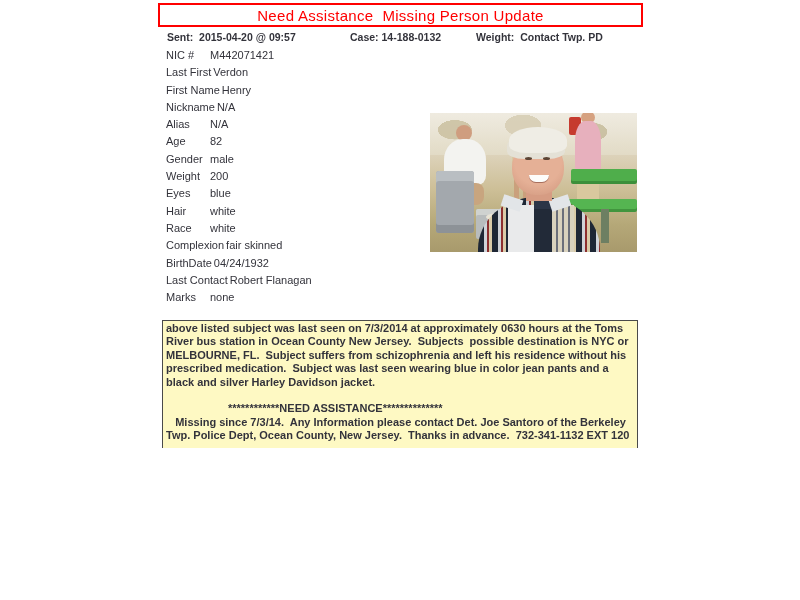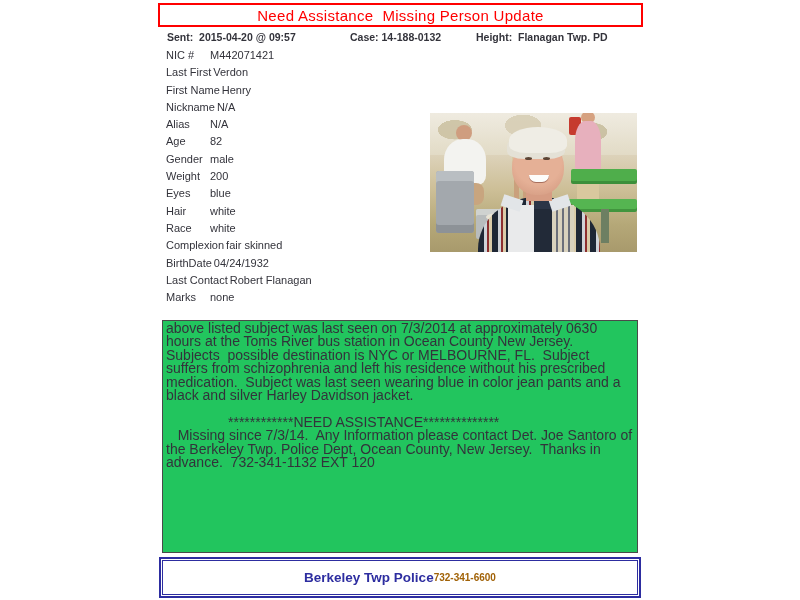--- a/index.html
+++ b/index.html
@@ -1,18 +1,18 @@
 <!DOCTYPE html>
 <html><head>
 <meta charset="utf-8">
 <style>
   * { margin: 0; padding: 0; box-sizing: border-box; }
   html, body { background: #ffffff; }
   body { font-family: "Liberation Sans", sans-serif; color: #33333b; }
-  .page { position: relative; width: 800px; height: 600px; background: #fff; overflow: hidden; }
+  .page { position: relative; width: 800px; height: 448px; background: #fff; overflow: hidden; }
 
   
   .banner { position: absolute; left: 158px; top: 3px; width: 485px; height: 24px;
             border: 2px solid #ff0000; display: flex; align-items: center; justify-content: center; }
   .banner-text { color: #ff0000; font-size: 15px; letter-spacing: .3px; white-space: pre; }
 
   
   .meta { position: absolute; top: 31px; left: 0; width: 800px; height: 15px; font-size: 10.5px; }
   .meta span { position: absolute; white-space: pre; }
   .meta .sent   { left: 167px; }
@@ -70,21 +70,21 @@
       background: radial-gradient(circle at 50% 40%, #e5b096 0 55%, #cf957c 100%); }
   .ph-hair { left: 79px; top: 14px; width: 58px; height: 26px; border-radius: 50% 50% 30% 30%; background: #efede5;
       box-shadow: -2px 6px 0 #e4e1d6; }
   .ph-smile { left: 99px; top: 62px; width: 20px; height: 7px; background: #fdfdfb; border-radius: 0 0 10px 10px;
       box-shadow: 0 1px 0 #a9705e; }
   .ph-eye-l { left: 95px; top: 44px; width: 7px; height: 3px; background: #5c4434; border-radius: 50%; }
   .ph-eye-r { left: 113px; top: 44px; width: 7px; height: 3px; background: #5c4434; border-radius: 50%; }
 
   
   .narrative { position: absolute; left: 162px; top: 320px; width: 476px; height: 233px;
-      border: 1px solid #4a4a4a; background: #22c55e; padding: 1px 3px; font-size: 14px; line-height: 13.4px; }
+      border: 1px solid #4a4a4a; background: #fef9c3; padding: 1px 3px; font-size: 11px; line-height: 13.4px; font-weight: bold; }
   .narrative .para { white-space: pre-wrap; }
   .narrative .assist { white-space: pre; padding-left: 62px; }
   .narrative .spacer { height: 13.4px; }
 
   
   .footer { position: absolute; left: 159px; top: 557px; width: 482px; height: 41px; border: 2px solid #2d2da0; }
   .footer-inner { position: absolute; left: 1px; top: 1px; right: 1px; bottom: 1px; border: 1px solid #2d2da0;
       display: flex; flex-direction: row; align-items: center; justify-content: center; }
   .footer-agency { color: #2d2da0; font-size: 13.5px; font-weight: bold; line-height: 16px; }
   .footer-phone  { color: #a16207; font-size: 10px;   font-weight: bold; line-height: 15px; }
@@ -94,21 +94,21 @@
 
 <div class="page">
 
   <div class="banner">
     <span class="banner-text">Need Assistance  Missing Person Update</span>
   </div>
 
   <div class="meta">
     <span class="sent"><b>Sent:</b>  <b>2015-04-20 @ 09:57</b></span>
     <span class="case"><b>Case:</b> <b>14-188-0132</b></span>
-    <span class="author"><b>Height:</b>  <b>Flanagan Twp. PD</b></span>
+    <span class="author"><b>Weight:</b>  <b>Contact Twp. PD</b></span>
   </div>
 
   <div class="fields">
     <div class="frow"><span class="flabel">NIC #</span><span class="fvalue">M442071421</span></div>
     <div class="frow"><span class="flabel">Last First</span><span class="fvalue">Verdon</span></div>
     <div class="frow"><span class="flabel">First Name</span><span class="fvalue">Henry</span></div>
     <div class="frow"><span class="flabel">Nickname</span><span class="fvalue">N/A</span></div>
     <div class="frow"><span class="flabel">Alias</span><span class="fvalue">N/A</span></div>
     <div class="frow"><span class="flabel">Age</span><span class="fvalue">82</span></div>
     <div class="frow"><span class="flabel">Gender</span><span class="fvalue">male</span></div>

